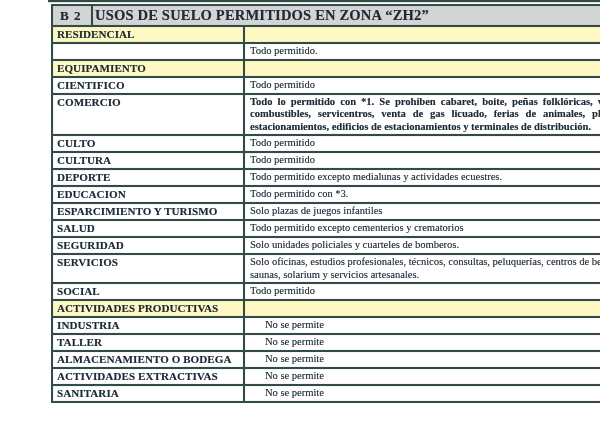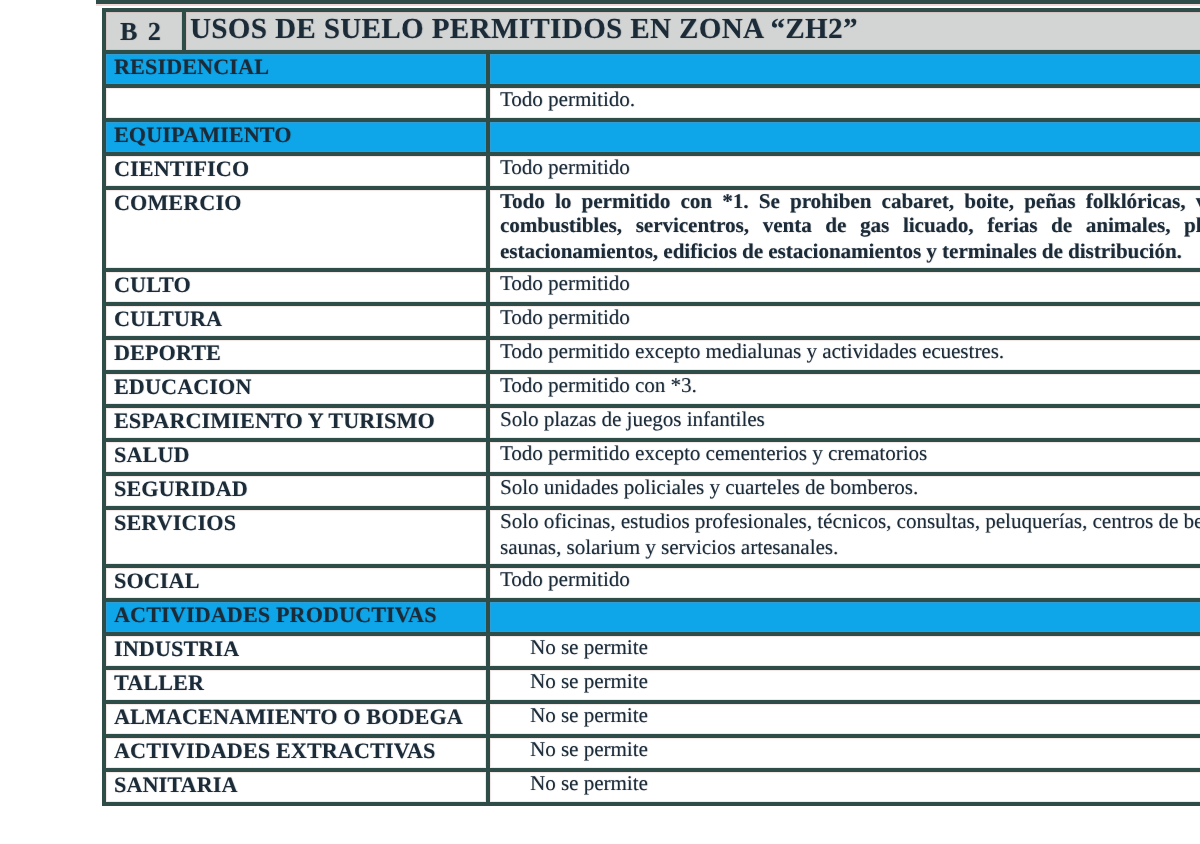--- a/index.html
+++ b/index.html
@@ -48,21 +48,21 @@
     padding: 1px 2px 1px 7px;
     letter-spacing: 1px;
   }
   td.title-cell {
     font-size: 14.5px;
     padding: 1px 2px;
     letter-spacing: 0.2px;
   }
   
   tr.section td {
-    background: #0ea5e9;
+    background: #fef9c3;
   }
   
   td.label {
     font-weight: bold;
     font-size: 11px;
     line-height: 13px;
     padding: 1px 2px 1px 4px;
     letter-spacing: 0.1px;
     white-space: nowrap;
   }

